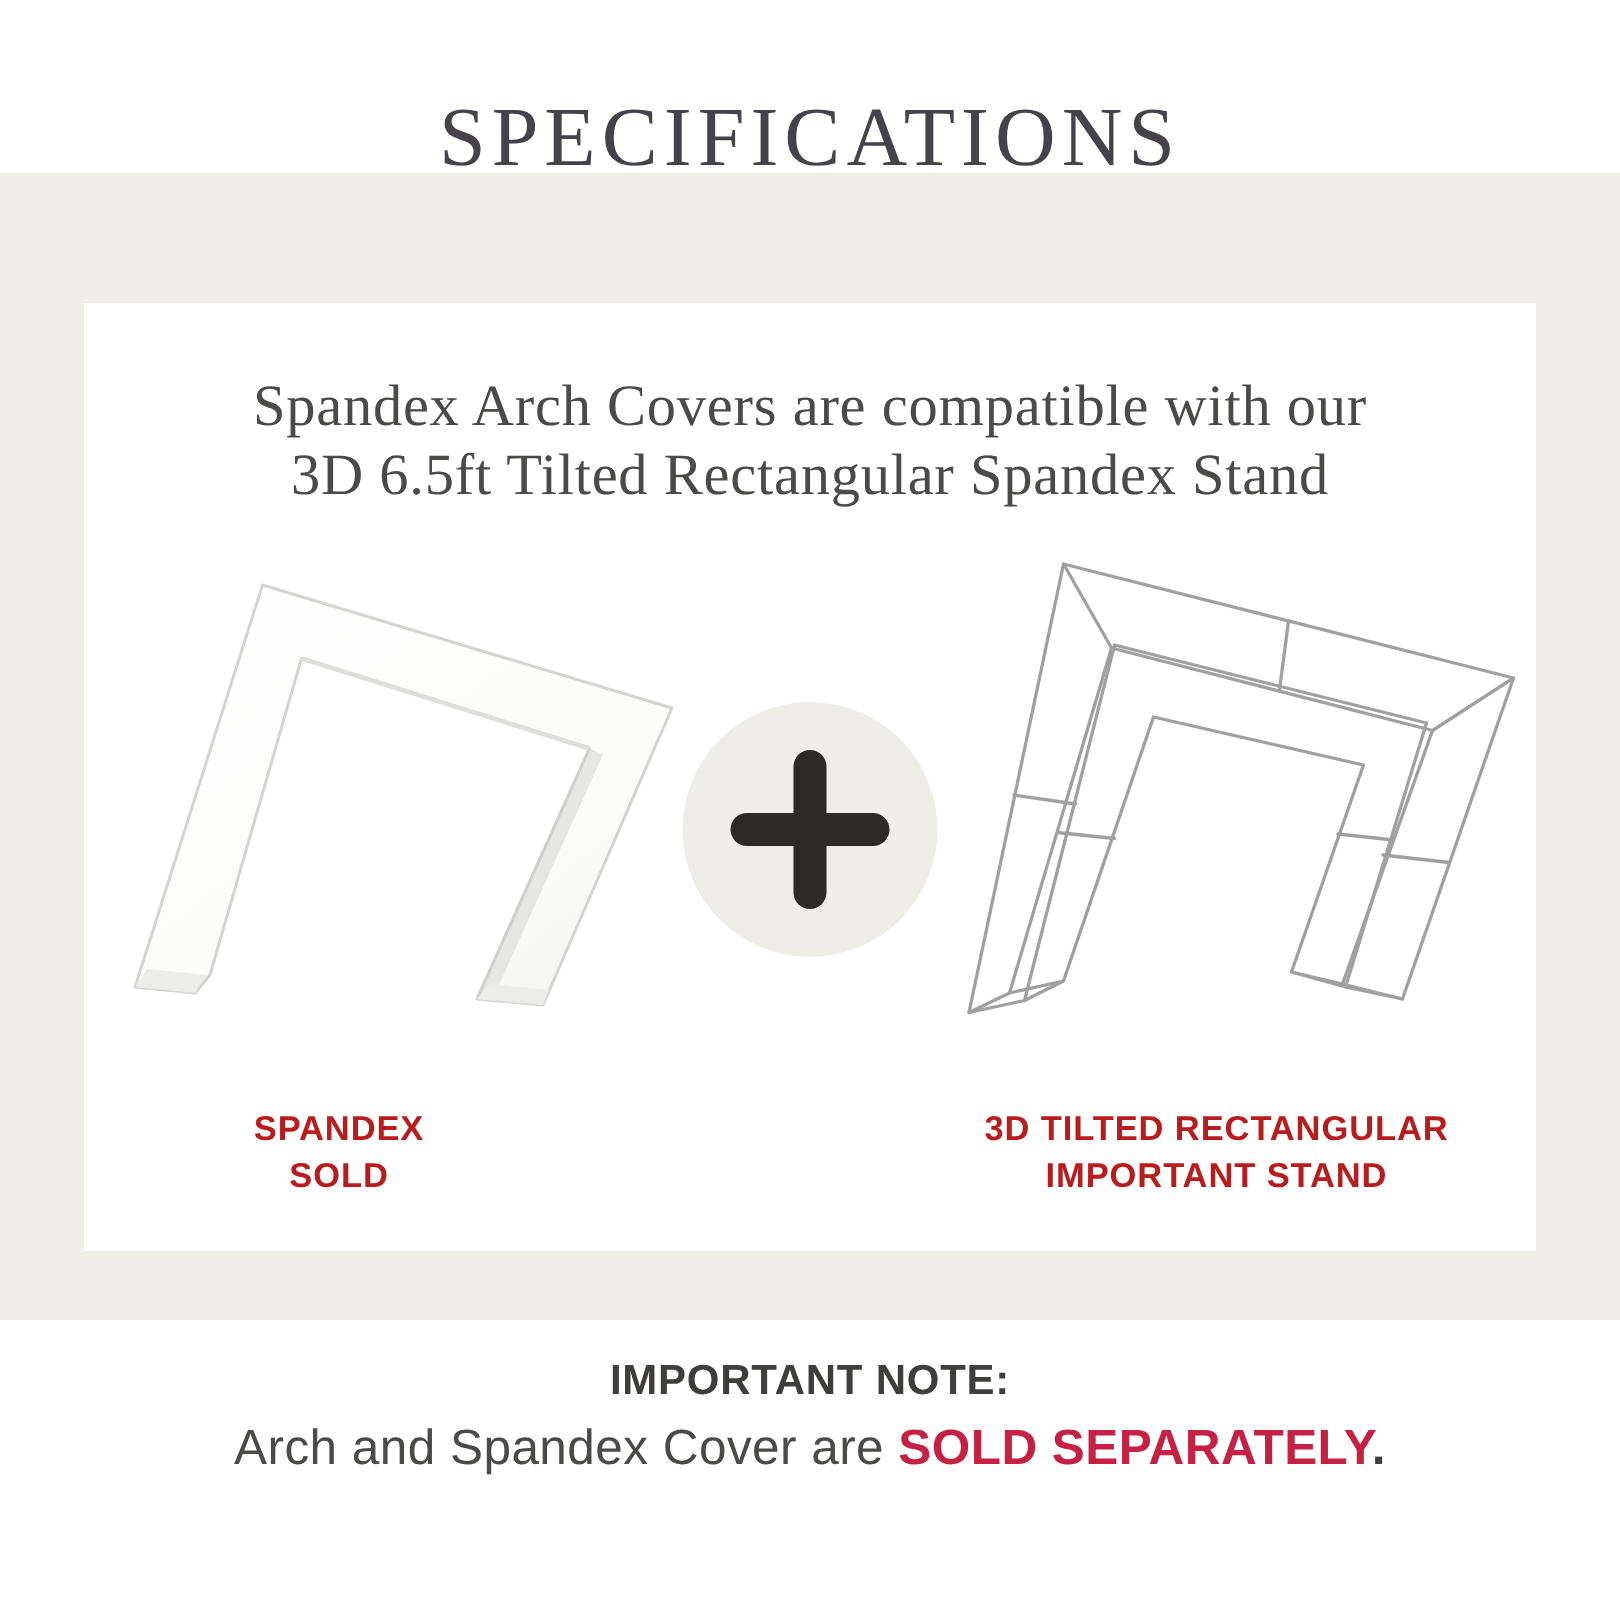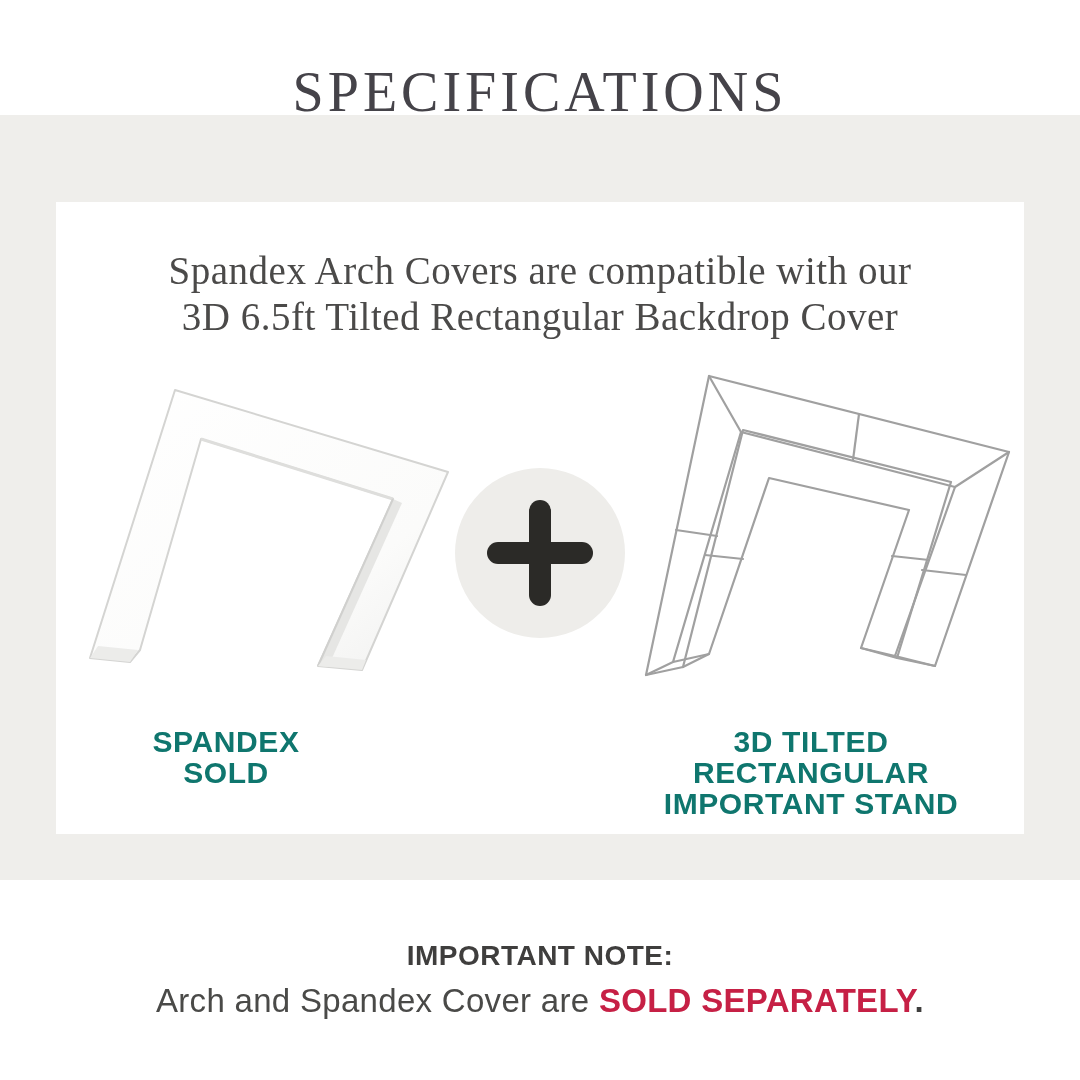--- a/index.html
+++ b/index.html
@@ -50,36 +50,36 @@
     display:flex; align-items:center; justify-content:center;
   }
   .plus { position:relative; width:106px; height:106px; }
   .plus::before, .plus::after {
     content:""; position:absolute; background:#2b2a27; border-radius:11px;
   }
   .plus::before { left:0; top:42px; width:106px; height:22px; }
   .plus::after  { left:42px; top:0; width:22px; height:106px; }
 
   .item-label {
-    position:absolute; top:524px;
+    position:absolute; top:535px;
     text-align:center;
-    font-size:30px; line-height:31px; font-weight:bold;
+    font-size:23px; line-height:31px; font-weight:bold;
     letter-spacing:0.6px;
-    color:#0f766e;
+    color:#b91c1c;
   }
   .item-label.left  { left:20px;  width:300px; }
   .item-label.right { left:600px; width:310px; }
 
   
   .note-band {
     position:absolute; left:0; top:880px; width:1080px; height:200px;
     background:#ffffff; text-align:center;
   }
   .note-heading {
-    padding-top:60px;
+    padding-top:24px;
     font-size:28px; font-weight:bold; letter-spacing:0.5px;
     color:#3f3e3d;
   }
   .note-body {
     margin-top:10px;
     font-size:33px; font-weight:500; letter-spacing:0.3px;
     color:#4a4a48;
   }
   .note-body .highlight { color:#c62045; font-weight:bold; }
   .note-body .suffix { font-weight:bold; color:#3f3e3d; }
@@ -90,21 +90,21 @@
 <div class="canvas">
 
   <header class="top-band">
     <h1 class="spec-title">SPECIFICATIONS</h1>
   </header>
 
   <main class="compat-card">
 
     <div class="headline">
       <div>Spandex Arch Covers are compatible with our</div>
-      <div>3D 6.5ft Tilted Rectangular Backdrop Cover</div>
+      <div>3D 6.5ft Tilted Rectangular Spandex Stand</div>
     </div>
 
     <svg class="product-img cover-img" viewBox="0 0 415 325">
       <defs>
         <linearGradient id="covgrad" x1="0" y1="0" x2="1" y2="1">
           <stop offset="0" stop-color="#ffffff"></stop>
           <stop offset="0.7" stop-color="#fbfbfa"></stop>
           <stop offset="1" stop-color="#f0f0ef"></stop>
         </linearGradient>
       </defs>

